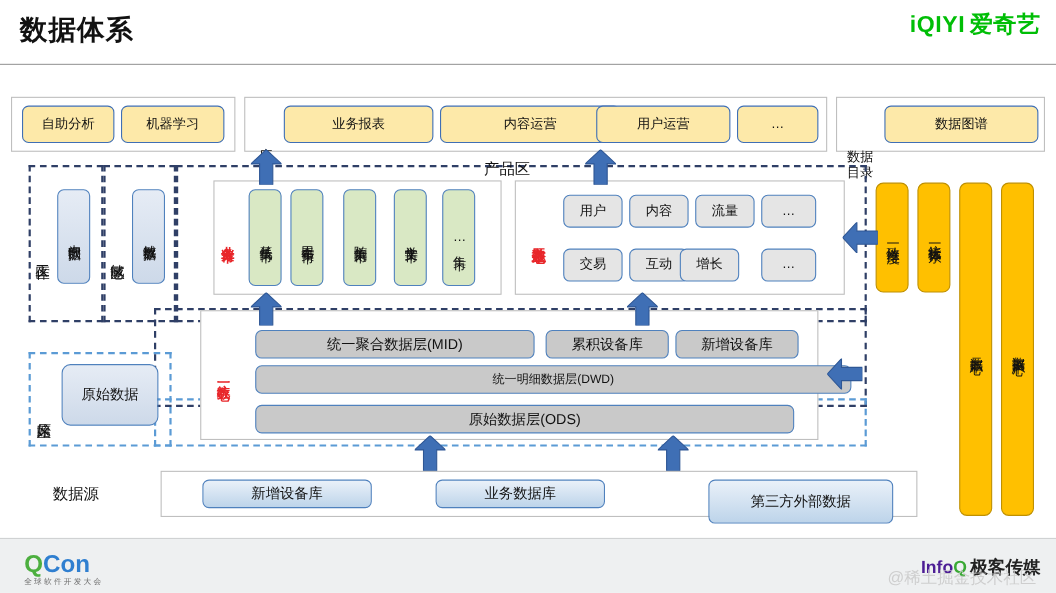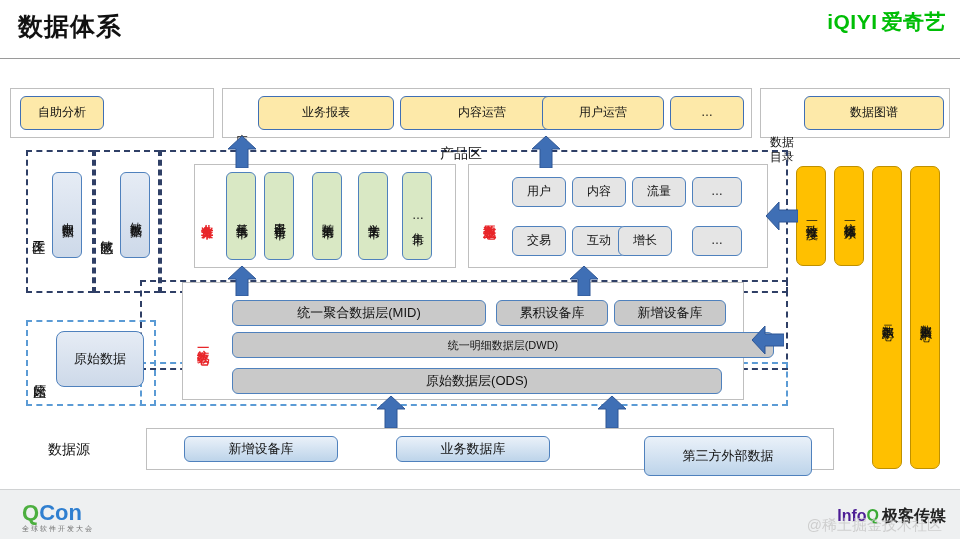--- a/index.html
+++ b/index.html
@@ -79,20 +79,21 @@
 <div class="slide">
 
   <div class="page-title">数据体系</div>
   <div class="header-rule"></div>
   <div class="brand">
     <span>iQIYI</span><span class="brand-cn">爱奇艺</span>
   </div>
 
   <div class="panel" style="left:10px;top:88px;width:204px;height:50px;"></div>
   <div class="chip chip-yellow" style="left:20px;top:96px;width:84px;height:34px;">自助分析</div>
+  <div class="chip chip-yellow" style="left:110px;top:96px;width:94px;height:34px;">机器学习</div>
 
   <div class="panel" style="left:222px;top:88px;width:530px;height:50px;"></div>
   <div class="lbl" style="left:230px;top:99px;width:24px;">
     <span style="display:inline-block;width:14px;word-break:break-all;line-height:1.15;">应用</span>
   </div>
   <div class="chip chip-yellow" style="left:258px;top:96px;width:136px;height:34px;">业务报表</div>
   <div class="chip chip-yellow" style="left:400px;top:96px;width:164px;height:34px;">内容运营</div>
   <div class="chip chip-yellow" style="left:542px;top:96px;width:122px;height:34px;">用户运营</div>
   <div class="chip chip-yellow" style="left:670px;top:96px;width:74px;height:34px;">…</div>
 

